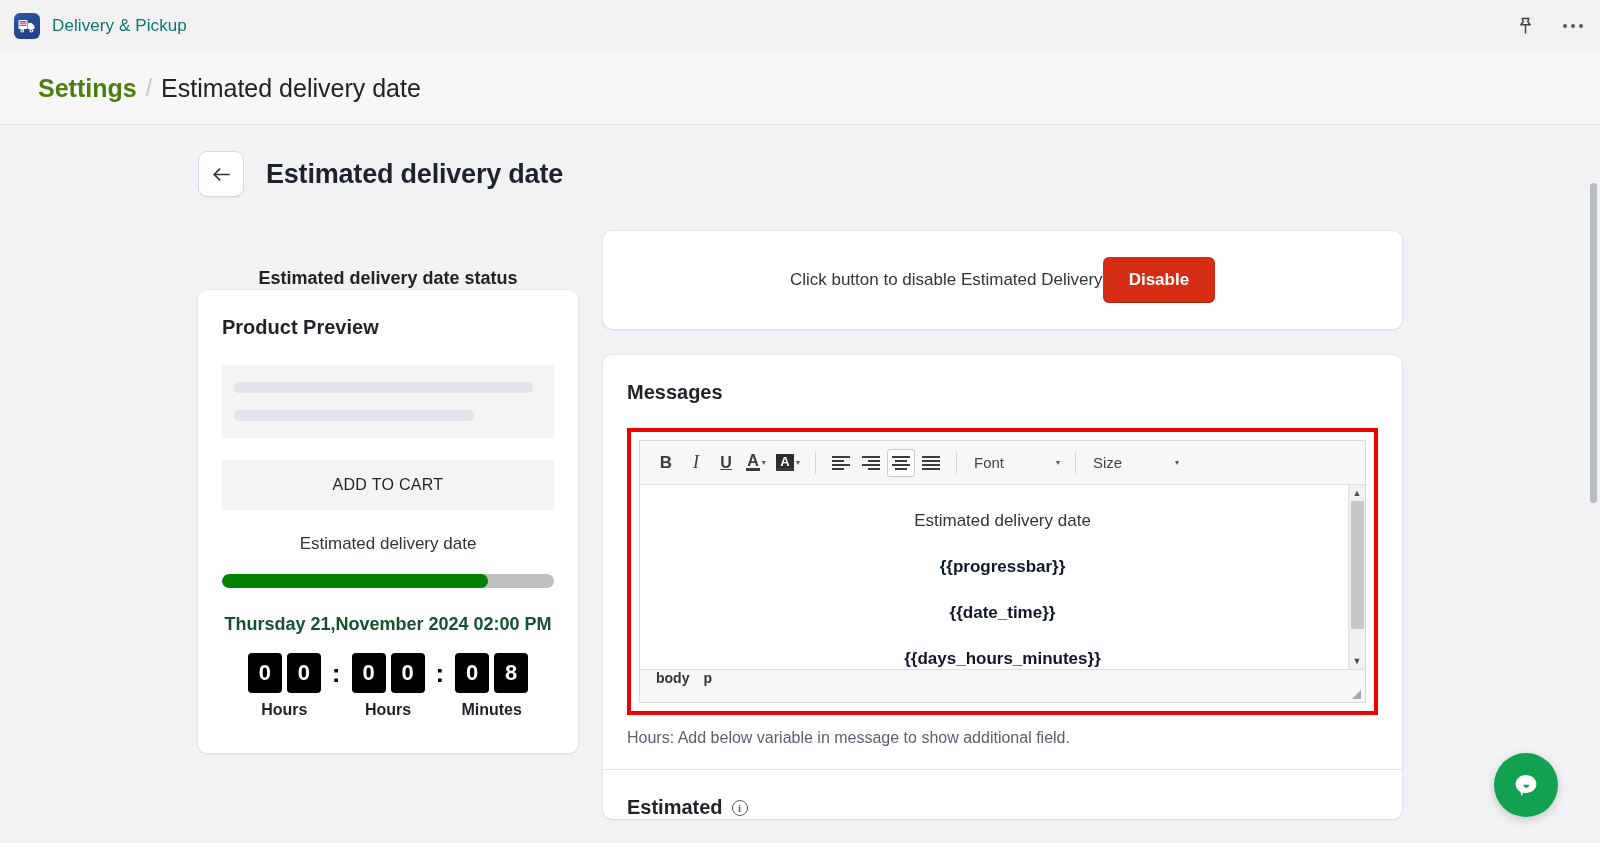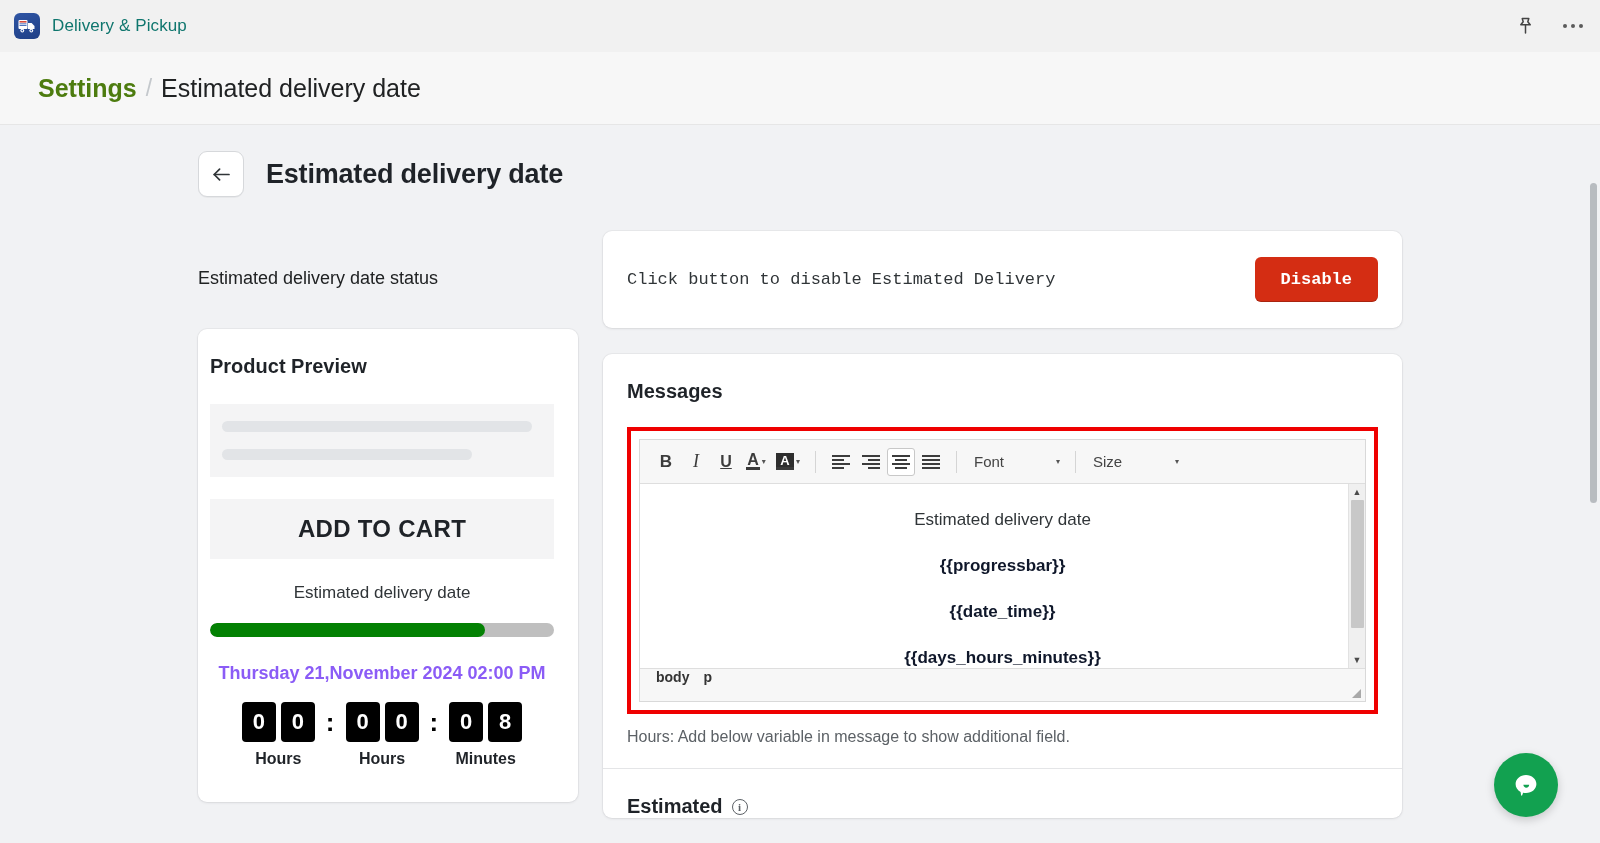--- a/index.html
+++ b/index.html
@@ -98,39 +98,39 @@
     padding-left: 198px;
     padding-right: 198px;
     gap: 25px;
     align-items: flex-start;
   }
   .col-left { width: 380px; flex: none; }
   .col-right { flex: 1; min-width: 0; }
 
   .status-label {
     font-size: 18px;
-    font-weight: 400;
+    font-weight: 700;
     color:#202223;
     padding-top: 36px;
     line-height: 1.3;
+    text-align: center;
   }
 
   .card {
     background:#fff;
     border-radius: 9px;
     box-shadow: 0 0 0 1px rgba(0,0,0,.035), 0 1px 3px rgba(22,29,37,.08);
   }
 
   
   .status-card {
-    display:flex; align-items:center; justify-content:space-between;
+    display:flex; align-items:center; justify-content:center;
     padding: 26px 24px;
     min-height: 94px;
     margin-bottom: 26px;
-    font-family: Liberation Mono, monospace;
   }
   .status-text { font-size: 17px; color:#303538; }
   .disable-btn {
     background:#d42d13;
     color:#fff;
     border:none;
     border-radius: 6px;
     font-size: 17px;
     font-weight: 700;
     padding: 13px 26px;
@@ -148,41 +148,40 @@
     margin-bottom: 22px;
   }
   .sk-line { height: 11px; border-radius: 6px; background:#e2e4e7; }
   .sk-line.a { width: 97%; margin-bottom: 17px; }
   .sk-line.b { width: 78%; }
   .atc-btn {
     width:100%;
     background:#f4f4f5;
     border:none;
     font-family: inherit;
-    font-size: 24px;
+    font-size: 16px;
     color:#1f2328;
     letter-spacing:.3px;
     padding: 16px 0;
     cursor:pointer;
     margin-bottom: 24px;
-    font-weight: bold;
   }
   .edd-label { text-align:center; font-size:17px; color:#303538; margin-bottom: 20px; }
   .progress-track {
     height: 14px; border-radius: 9px;
     background:#bfbfbf;
     overflow:hidden;
     margin-bottom: 26px;
   }
   .progress-fill { height:100%; background:#038103; border-radius: 9px; }
   .edd-date {
     text-align:center;
     font-size: 18px;
     font-weight: 700;
-    color:#8b5cf6;
+    color:#14532d;
     margin-bottom: 18px;
   }
   .countdown { display:flex; justify-content:center; align-items:flex-start; }
   .cd-group { display:flex; flex-direction:column; align-items:center; }
   .cd-digits { display:flex; gap:5px; }
   .cd-digit {
     width: 34px; height: 40px;
     background:#000; color:#fff;
     border-radius:4px;
     display:flex; align-items:center; justify-content:center;
@@ -283,22 +282,22 @@
     cursor:pointer;
   }
   .sb-arrow { height:16px; display:flex; align-items:center; justify-content:center; font-size:9px; color:#4a4a4a;}
   .sb-thumb { width:13px; background:#c8c8c8; border-radius:1px; flex:none; }
   .sb-space { flex:1; }
 
   .ed-status {
     border-top: 1px solid #dedede;
     background:#f7f7f7;
     height: 33px;
-    display:flex; align-items:flex-start;
-    padding: 0 16px;
+    display:flex; align-items:flex-end;
+    padding: 16px 16px;
     gap: 14px;
     position:relative;
   }
   .ed-status span { font-size: 14px; font-weight:700; color:#343434; }
   .resize-grip {
     position:absolute; right:4px; bottom:3px;
     width:0;height:0;
     border-left: 9px solid transparent;
     border-bottom: 9px solid #a9a9a9;
     cursor: nwse-resize;
@@ -399,21 +398,21 @@
         </svg>
       </div>
       <div class="page-title">Estimated delivery date</div>
     </div>
 
     <div class="cols">
 
       <div class="col-left">
         <div class="status-label">Estimated delivery date status</div>
 
-        <div class="card preview-card" style="margin-top:39px;padding-left:12px;">
+        <div class="card preview-card" style="">
           <h3 class="preview-title">Product Preview</h3>
 
           <div class="skeleton-box">
             <div class="sk-line a"></div>
             <div class="sk-line b"></div>
           </div>
 
           <button class="atc-btn">ADD TO CART</button>
 
           <div class="edd-label">Estimated delivery date</div>

